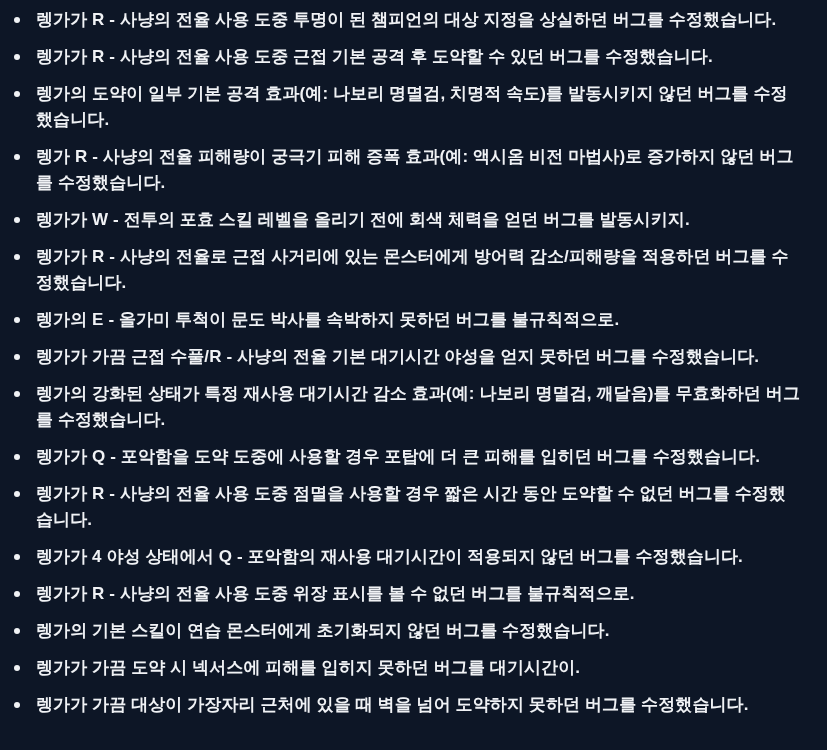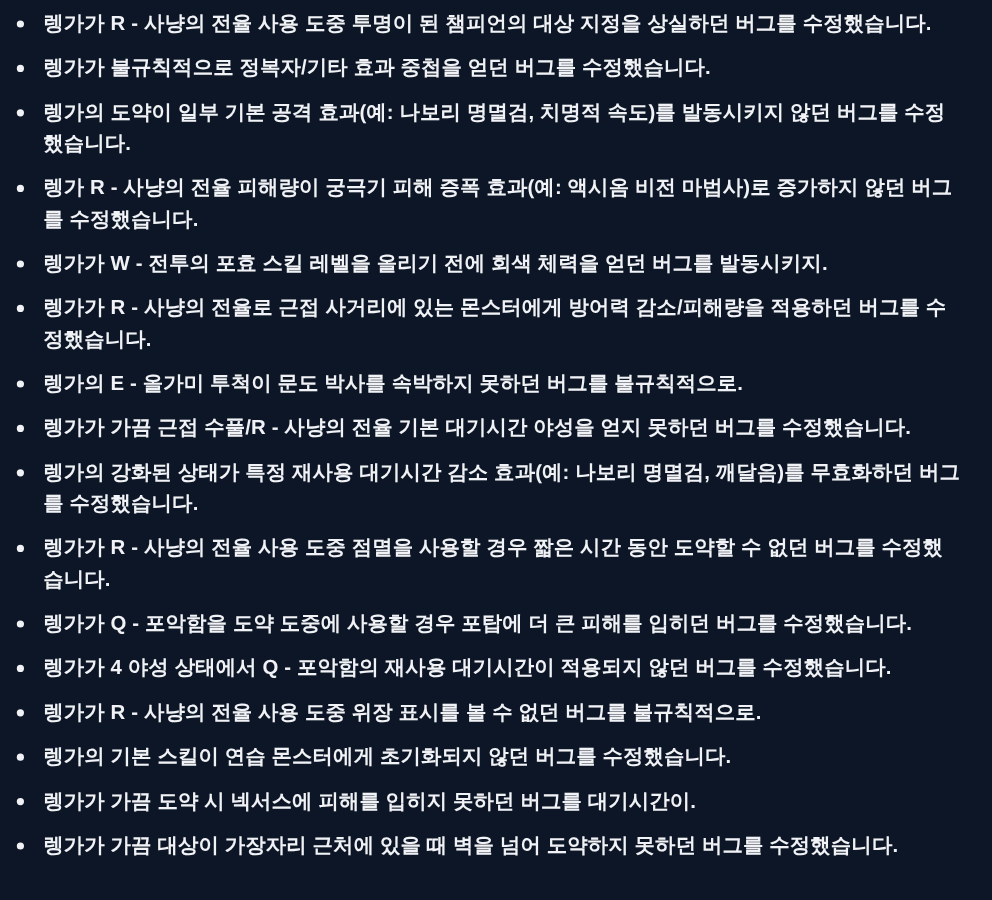--- a/index.html
+++ b/index.html
@@ -57,25 +57,25 @@
 </head>
 <body style="background: rgb(13, 22, 38); color: rgb(240, 242, 245);">
 
 <main class="patch-notes">
   <ul class="bugfix-list">
   <li class="bugfix-item">
     <span class="bullet"></span>
     <span class="item-text">렝가가 R - 사냥의 전율 사용 도중 투명이 된 챔피언의 대상 지정을 상실하던 버그를 수정했습니다.</span>
   </li>
 
-
   <li class="bugfix-item">
     <span class="bullet"></span>
-    <span class="item-text">렝가가 불규칙적으로 정복자/기타 효과 중첩을 얻던 버그를 수정했습니다.</span>
+    <span class="item-text">렝가가 R - 사냥의 전율 사용 도중 근접 기본 공격 후 도약할 수 있던 버그를 수정했습니다.</span>
   </li>
+
 
   <li class="bugfix-item">
     <span class="bullet"></span>
     <span class="item-text">렝가의 도약이 일부 기본 공격 효과(예: 나보리 명멸검, 치명적 속도)를 발동시키지 않던 버그를 수정했습니다.</span>
   </li>
 
   <li class="bugfix-item">
     <span class="bullet"></span>
     <span class="item-text">렝가 R - 사냥의 전율 피해량이 궁극기 피해 증폭 효과(예: 액시옴 비전 마법사)로 증가하지 않던 버그를 수정했습니다.</span>
   </li>
@@ -100,26 +100,26 @@
     <span class="item-text">렝가가 가끔 근접 수풀/R - 사냥의 전율 기본 대기시간 야성을 얻지 못하던 버그를 수정했습니다.</span>
   </li>
 
   <li class="bugfix-item">
     <span class="bullet"></span>
     <span class="item-text">렝가의 강화된 상태가 특정 재사용 대기시간 감소 효과(예: 나보리 명멸검, 깨달음)를 무효화하던 버그를 수정했습니다.</span>
   </li>
 
   <li class="bugfix-item">
     <span class="bullet"></span>
-    <span class="item-text">렝가가 R - 사냥의 전율 사용 도중 점멸을 사용할 경우 짧은 시간 동안 도약할 수 없던 버그를 수정했습니다.</span>
+    <span class="item-text">렝가가 Q - 포악함을 도약 도중에 사용할 경우 포탑에 더 큰 피해를 입히던 버그를 수정했습니다.</span>
   </li>
 
   <li class="bugfix-item">
     <span class="bullet"></span>
-    <span class="item-text">렝가가 Q - 포악함을 도약 도중에 사용할 경우 포탑에 더 큰 피해를 입히던 버그를 수정했습니다.</span>
+    <span class="item-text">렝가가 R - 사냥의 전율 사용 도중 점멸을 사용할 경우 짧은 시간 동안 도약할 수 없던 버그를 수정했습니다.</span>
   </li>
 
   <li class="bugfix-item">
     <span class="bullet"></span>
     <span class="item-text">렝가가 4 야성 상태에서 Q - 포악함의 재사용 대기시간이 적용되지 않던 버그를 수정했습니다.</span>
   </li>
 
   <li class="bugfix-item">
     <span class="bullet"></span>
     <span class="item-text">렝가가 R - 사냥의 전율 사용 도중 위장 표시를 볼 수 없던 버그를 불규칙적으로.</span>

